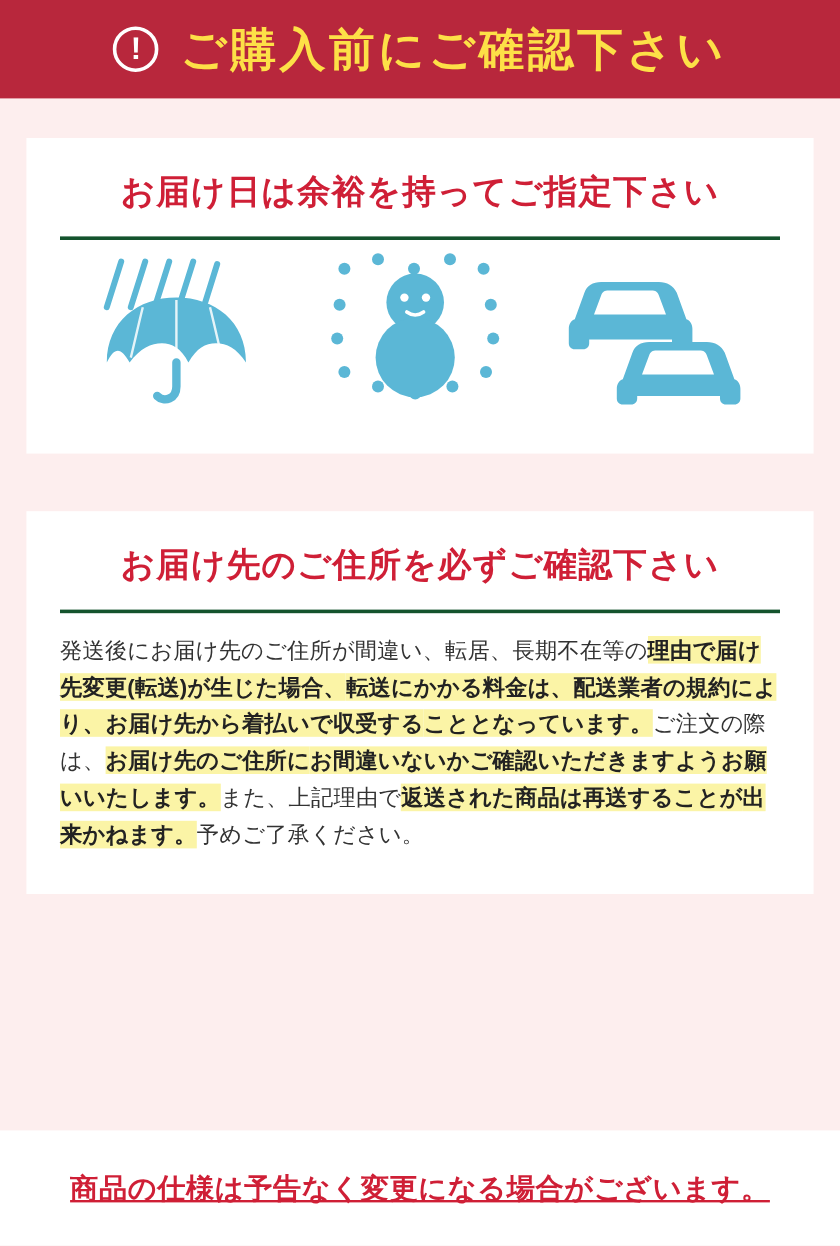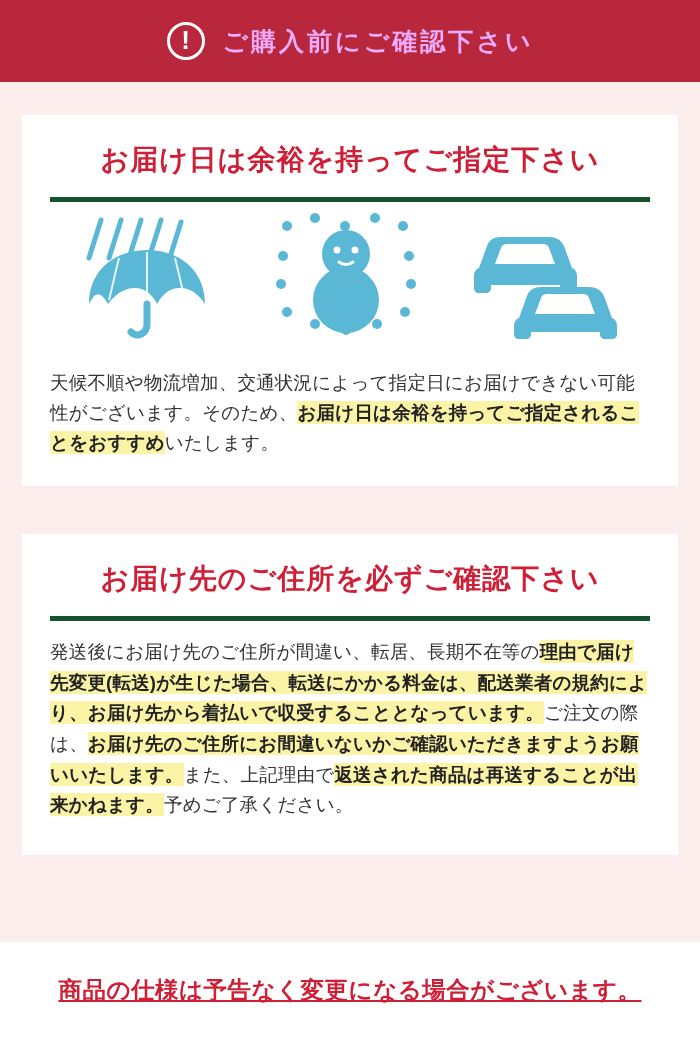--- a/index.html
+++ b/index.html
@@ -39,43 +39,43 @@
     align-items: center;
     justify-content: center;
     font-size: 26px;
     font-weight: bold;
     line-height: 1;
     box-sizing: border-box;
     flex: none;
   }
   .header-icon span { transform: translateY(-1px); }
   .header-title {
-    color: #f0abfc;
-    font-size: 25px;
+    color: #fde047;
+    font-size: 38px;
     font-weight: bold;
     letter-spacing: 3px;
     white-space: nowrap;
   }
   
   .card {
     background: #ffffff;
     margin: 0 22px;
     box-sizing: border-box;
     padding: 26px 28px 28px 28px;
   }
   .card.first { margin-top: 33px; }
   .card.second { margin-top: 48px; padding-bottom: 34px; }
   .card-title {
     color: #cf1f36;
     font-size: 28px;
     font-weight: bold;
     text-align: center;
     letter-spacing: 1px;
     padding-bottom: 18px;
-    border-bottom: 5px solid #14532d;
+    border-bottom: 3px solid #14532d;
     white-space: nowrap;
   }
   
   .illus {
     display: flex;
     align-items: flex-end;
     justify-content: space-around;
     height: 150px;
     padding: 14px 6px 10px 6px;
     box-sizing: border-box;
@@ -186,23 +186,20 @@
           </g>
           <path d="M24 52 L30 36 C31 33 33 32 36 32 L72 32 C75 32 77 33 78 36 L84 52 Z" fill="#ffffff"></path>
           <g fill="#5bb7d6">
             <path d="M48 106 L56 84 C58 78 63 75 70 75 L118 75 C125 75 130 78 133 84 L141 106 C144 107 146 110 146 114 L146 122 C146 125 144 127 141 127 L134 127 C131 127 129 125 129 122 L129 120 L60 120 L60 122 C60 125 58 127 55 127 L48 127 C45 127 43 125 43 122 L43 114 C43 110 45 107 48 106 Z"></path>
           </g>
           <path d="M64 102 L70 86 C71 83 73 82 76 82 L112 82 C115 82 117 83 118 86 L124 102 Z" fill="#ffffff"></path>
         </svg>
       </span>
     </div>
 
-    <div class="body-text text-block">
-      <span>天候不順や物流増加、交通状況によって指定日にお届けでき</span><span>ない可能性がございます。そのため、</span><span class="hl">お届け日は余裕を</span><span class="hl">持ってご指定されることをおすすめ</span><span>いたします。</span>
-    </div>
   </div>
 
   <div class="card second">
     <div class="card-title">お届け先のご住所を必ずご確認下さい</div>
     <div class="body-text text-block">
       <span>発送後にお届け先のご住所が間違い、転居、長期不在等の</span><span class="hl">理由で届け先変更(転送)が生じた場合、</span><span class="hl">転送にかかる料金</span><span class="hl">は、配送業者の規約により、お届け先から着払いで収受する</span><span class="hl">こととなっています。</span><span>ご注文の際は、</span><span class="hl">お届け先のご住所に</span><span class="hl">お間違いないかご確認いただきますようお願いいたします。</span><span>また、上記理由で</span><span class="hl">返送された商品は再送することが</span><span class="hl">出来かねます。</span><span>予めご了承ください。</span>
     </div>
   </div>
 
   <div class="footer">

